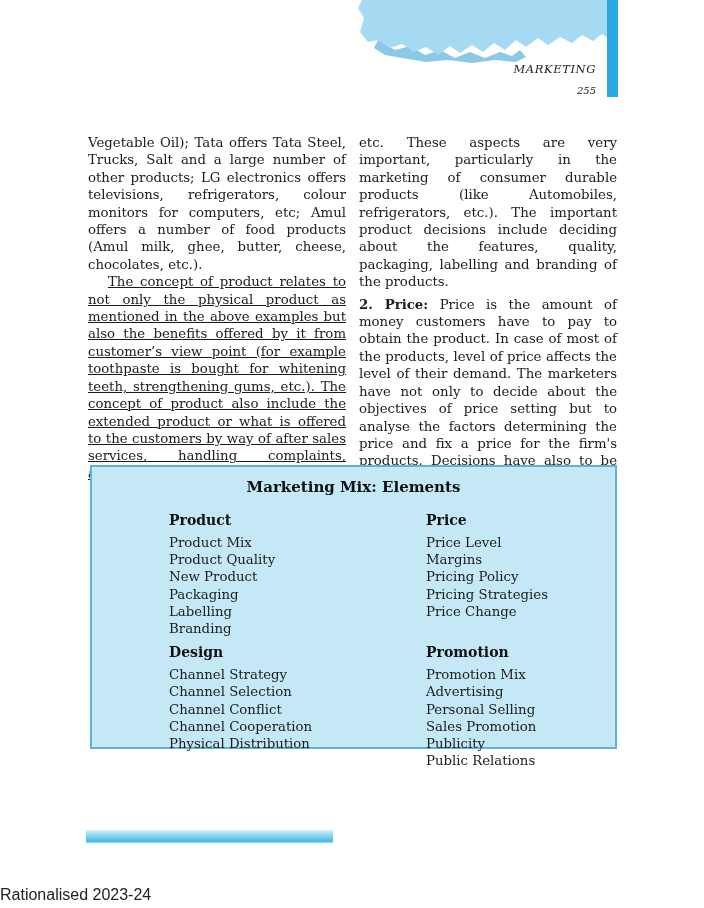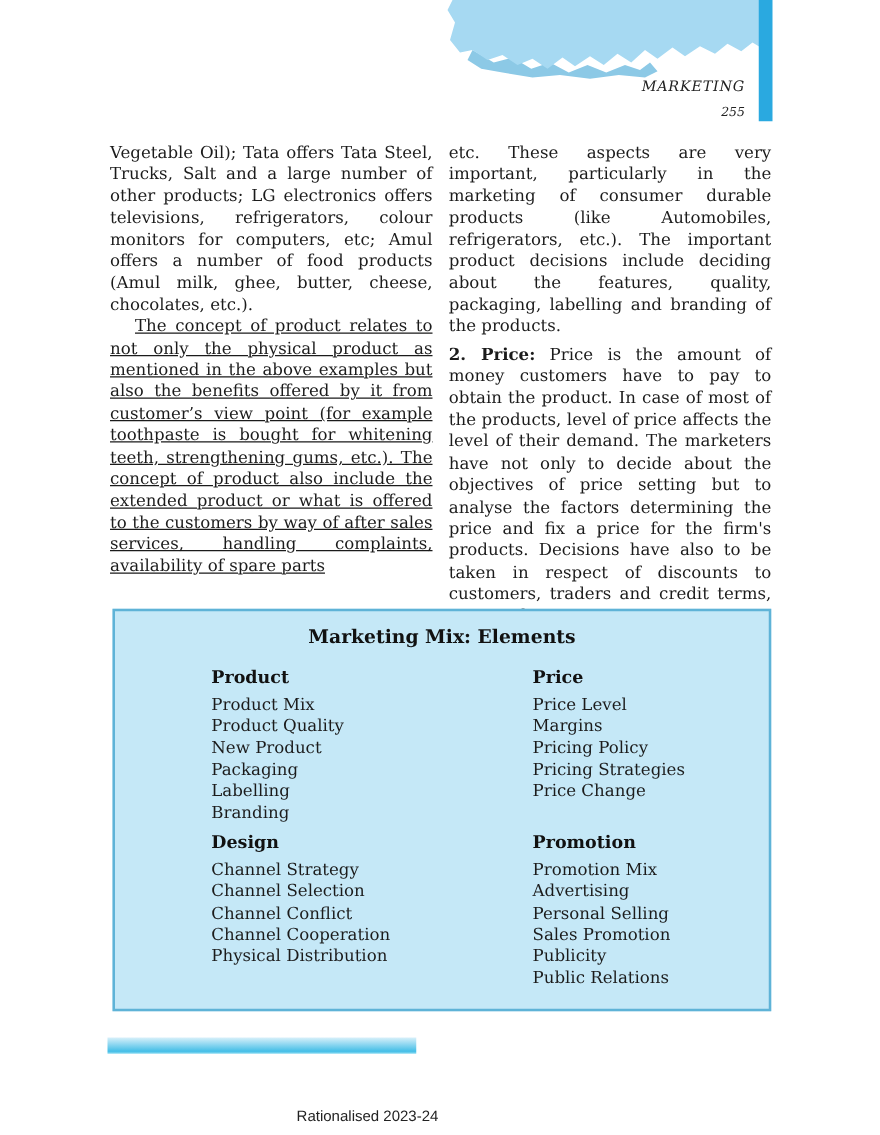--- a/index.html
+++ b/index.html
@@ -23,32 +23,32 @@
   .running-head {
     position: absolute; left: 342px; top: 62px; width: 254px;
     text-align: right;
     font-style: italic;
   }
   .running-head .section { font-size: 11.5px; letter-spacing: 0.6px; color: #222; }
   .running-head .pageno { font-size: 10px; margin-top: 9px; color: #222; }
 
   
   .cols {
-    position: absolute; left: 88px; top: 114px; width: 529px;
+    position: absolute; left: 88px; top: 134px; width: 529px;
     display: flex; gap: 13px;
   }
   .col { width: 258px; font-size: 13.3px; line-height: 17.4px; text-align: justify; }
   .col p { margin: 0; }
   .col p.indent { text-indent: 20px; text-decoration: underline; }
   .col p.gap-above { margin-top: 5px; }
   .col b.lead { font-weight: bold; }
 
   
   .mm-box {
-    position: absolute; left: 90px; top: 487px; width: 527px; height: 322px;
+    position: absolute; left: 90px; top: 465px; width: 527px; height: 284px;
     background: var(--box-fill, #c5e8f7);
     border: 2px solid var(--box-border, #5fb3d7);
     box-sizing: border-box;
   }
   .mm-title {
     text-align: center; font-weight: bold; font-size: 15px;
     margin-top: 11px; color: #111;
   }
   .mm-grid {
     position: absolute; left: 77px; top: 44px; right: 10px;
@@ -60,23 +60,23 @@
 
   
   .bottom-bar {
     position: absolute; left: 86px; top: 830px; width: 247px; height: 13px;
     background: linear-gradient(to bottom, var(--bottom-bar-start, #d8f0fa) 0%, var(--bottom-bar-end, #44bee7) 85%, #8edcf2 100%);
   }
 
   
   .footer {
     position: absolute; left: 0; top: 886px; width: 588px;
-    text-align: center;
+    text-align: left;
     font-family: "Liberation Sans", sans-serif;
-    font-size: 12px; color: #222;
+    font-size: 16px; color: #222;
   }
 </style>
 </head>
 <body>
 
 <div class="page">
 
   <div class="torn-wrap">
     <svg width="262" height="66" viewBox="0 0 262 66">
       <path fill="#8cc9e6" d="M28,40 L45,50 L60,46 L75,55 L90,50 L105,58 L120,52 L135,58 L150,52 L162,56 L170,50 L176,57 L166,62 L145,60 L122,63 L98,60 L76,62 L52,58 L35,55 L24,48 Z"></path>

